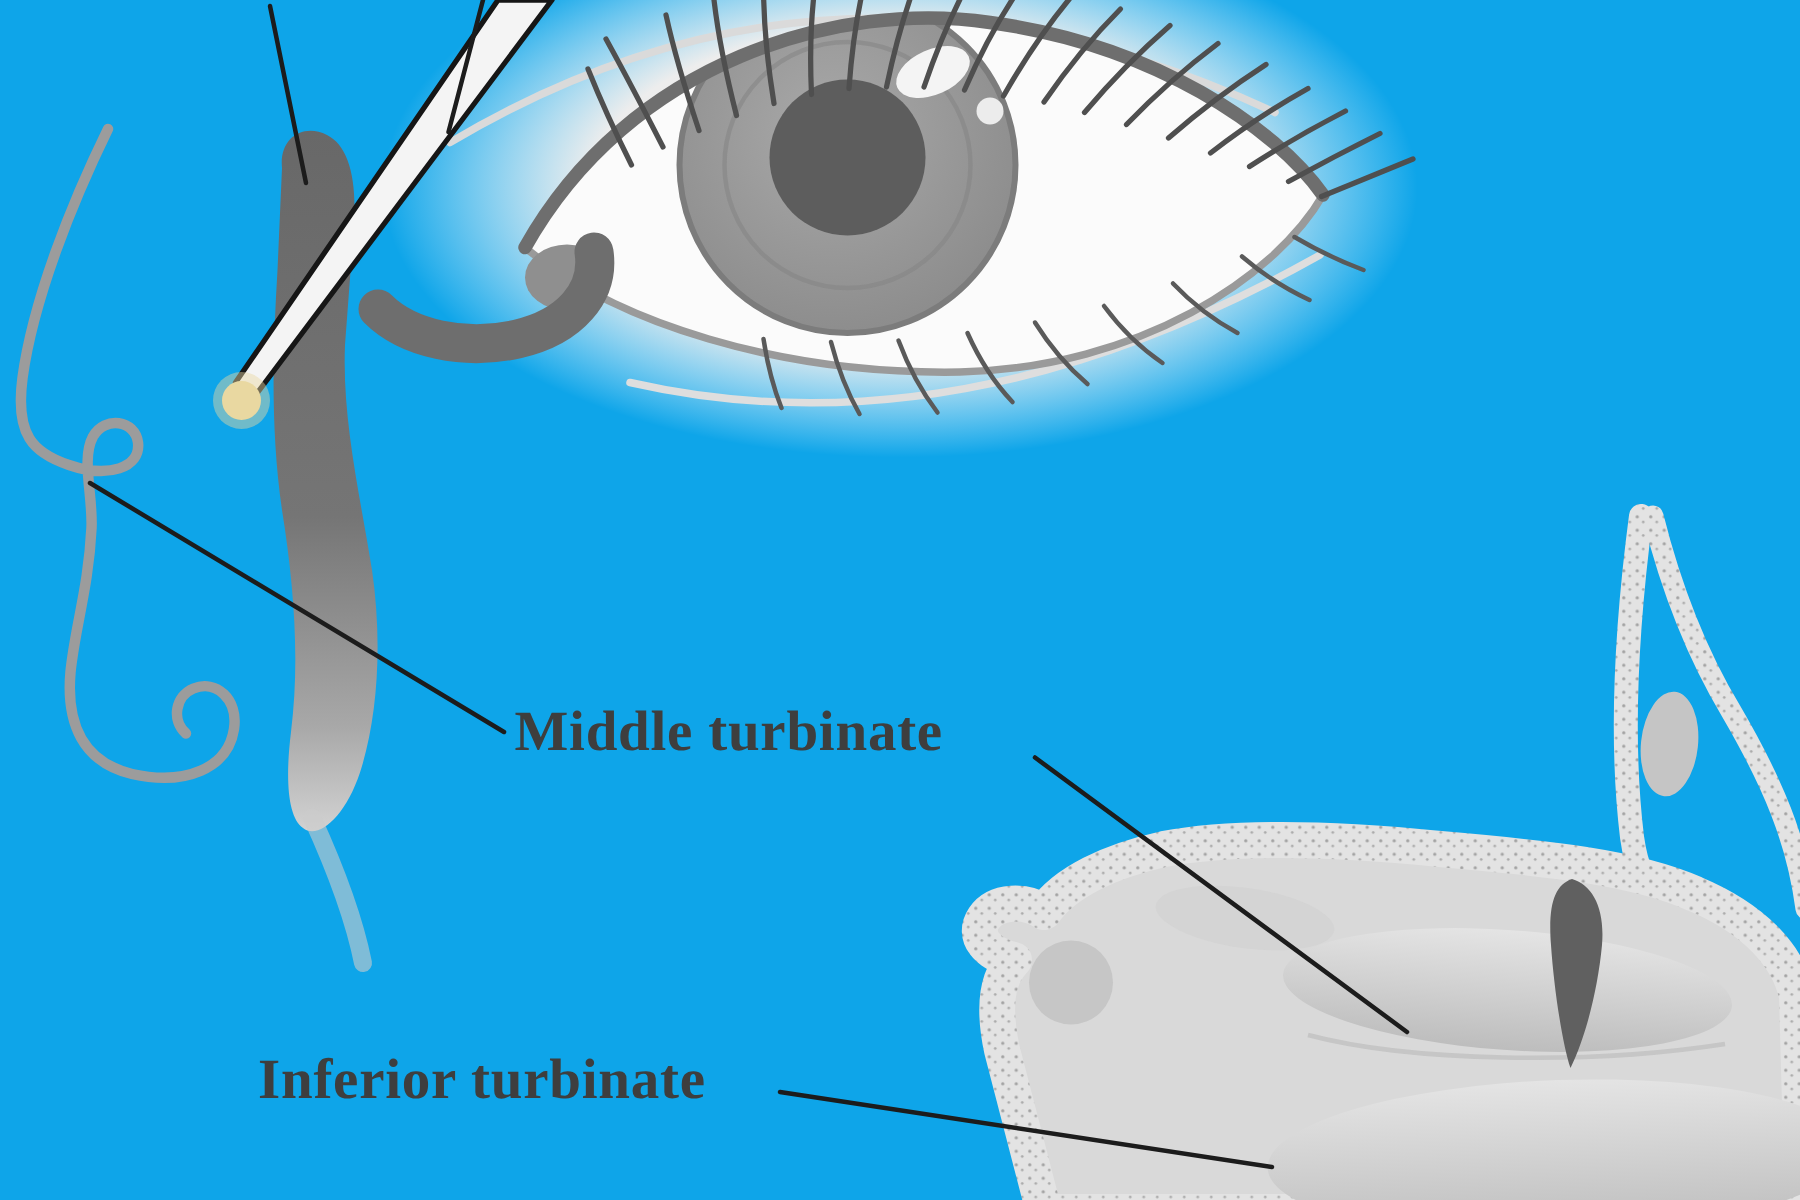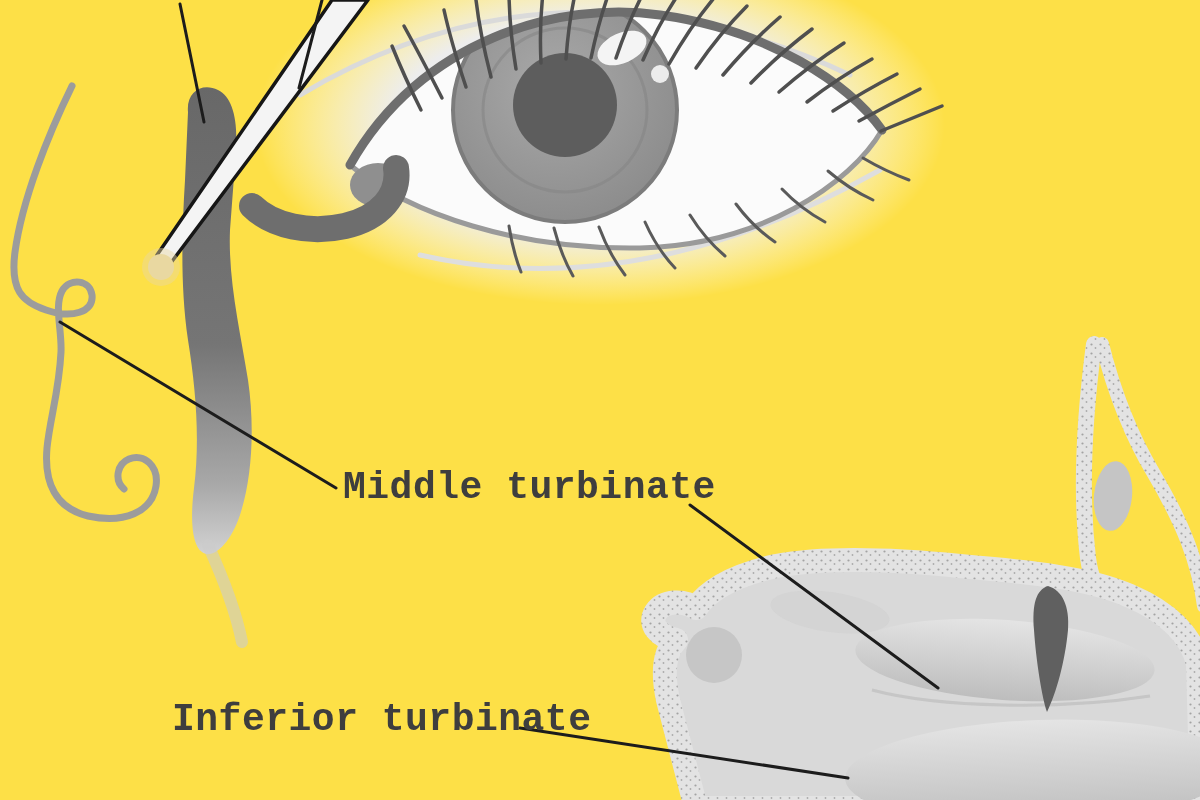--- a/index.html
+++ b/index.html
@@ -1,18 +1,18 @@
 <!DOCTYPE html>
 <html><head>
 <meta charset="utf-8">
 <style>
   html,body{margin:0;padding:0;background:#ffffff;}
   .stage{
-    position:relative;width:1200px;height:800px;overflow:hidden;background:#fde047;
-    font-family:Liberation Mono, monospace;
+    position:relative;width:1200px;height:800px;overflow:hidden;background:#0ea5e9;
+    font-family:Liberation Serif, serif;
   }
   .stage svg{position:absolute;inset:0;display:block;}
   .anat-label{
     position:absolute;
     font-size:38px;font-weight:600;color:#3e3e3e;letter-spacing:.5px;
     white-space:nowrap;user-select:none;
   }
   .label-middle{left:343px;top:466px;}
   .label-inferior{left:172px;top:698px;}
 </style>

